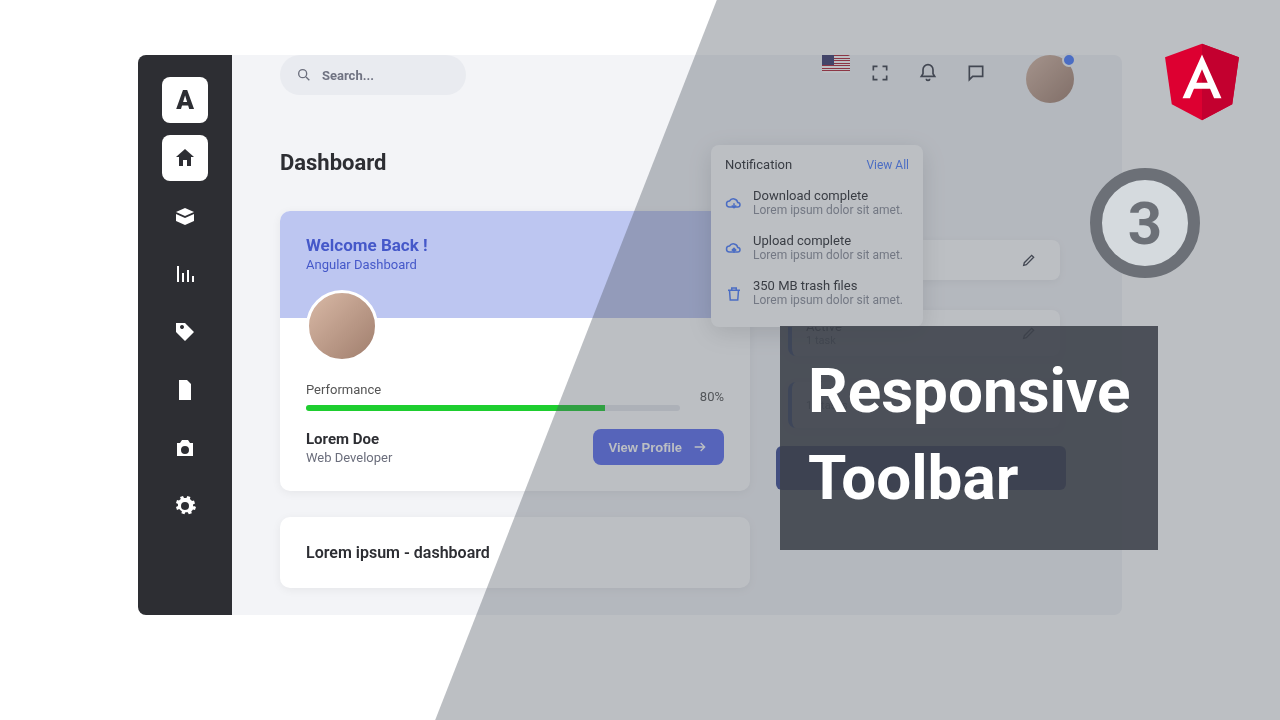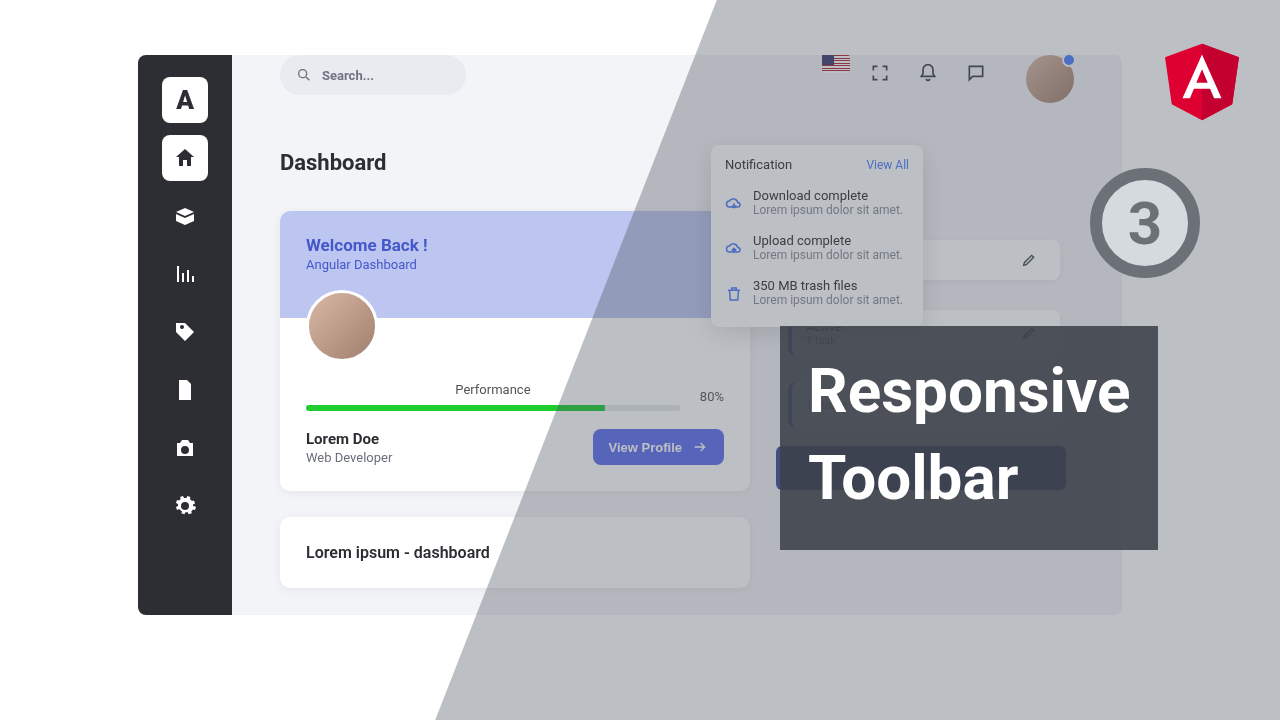--- a/index.html
+++ b/index.html
@@ -29,21 +29,21 @@
 
 
 .welcome-card { margin: 16px 48px; background: #fff; border-radius: 10px; box-shadow: 0 2px 10px rgba(0,0,0,0.06); overflow: hidden; width: 470px; }
 .welcome-header { background: #bdc6f1; padding: 24px 26px 46px; }
 .welcome-title { color: #4558c9; font-weight: 700; font-size: 17px; }
 .welcome-sub { color: #4558c9; font-size: 13px; margin-top: 2px; }
 .welcome-body { padding: 0 26px 26px; position: relative; }
 .profile-av { width: 72px; height: 72px; border-radius: 50%; border: 3px solid #fff; background: linear-gradient(135deg,#d9b9a6,#a07e6d); position: relative; top: -28px; }
 .perf-row { display: flex; align-items: center; gap: 20px; margin-top: -8px; }
 .perf-block { flex: 1; }
-.perf-label { font-size: 13px; color: #555; margin-bottom: 8px; text-align: center; }
+.perf-label { font-size: 13px; color: #555; margin-bottom: 8px; }
 .perf-bar { height: 6px; background: #e7e8ee; border-radius: 4px; overflow: hidden; }
 .perf-fill { height: 100%; background: #1ece2f; width: 80%; }
 .perf-pct { font-size: 13px; color: #555; }
 .name-row { display: flex; align-items: center; justify-content: space-between; margin-top: 18px; }
 .profile-name { font-weight: 700; color: #2d2e33; font-size: 15px; }
 .profile-role { font-size: 13px; color: #6b6e7c; margin-top: 2px; }
 .view-profile { background: #5b6cf0; color: #fff; border: none; border-radius: 8px; padding: 10px 16px; font-weight: 700; font-size: 13px; cursor: pointer; display: flex; align-items: center; gap: 10px; }
 .view-profile svg { width: 16px; height: 16px; }
 
 

